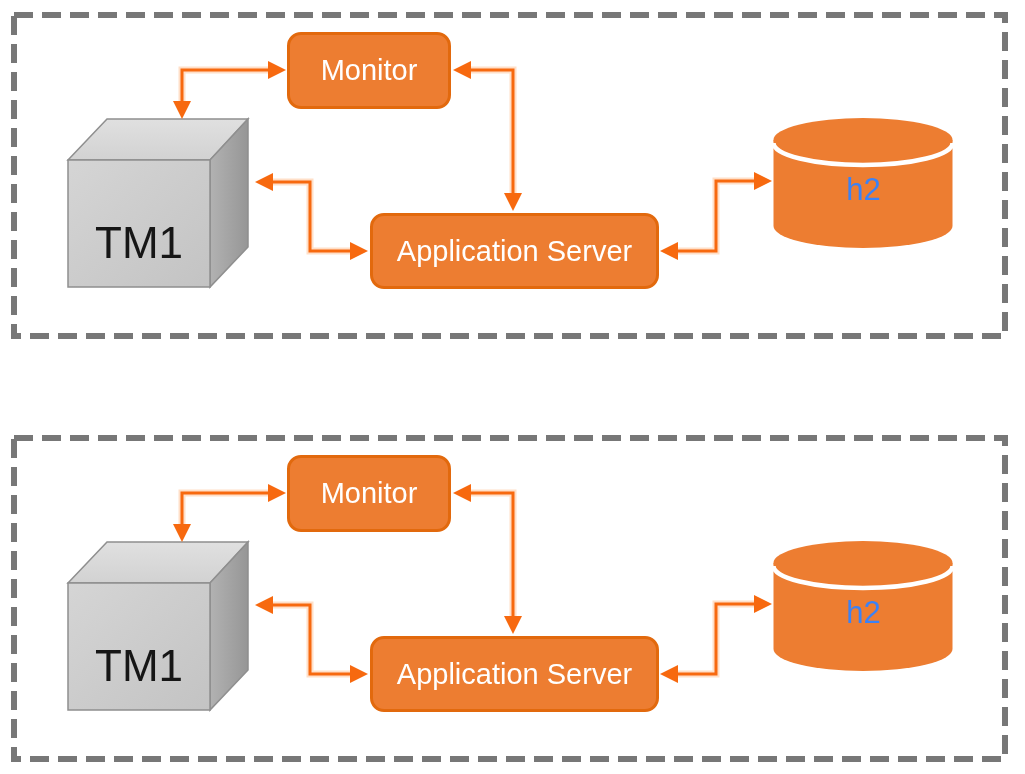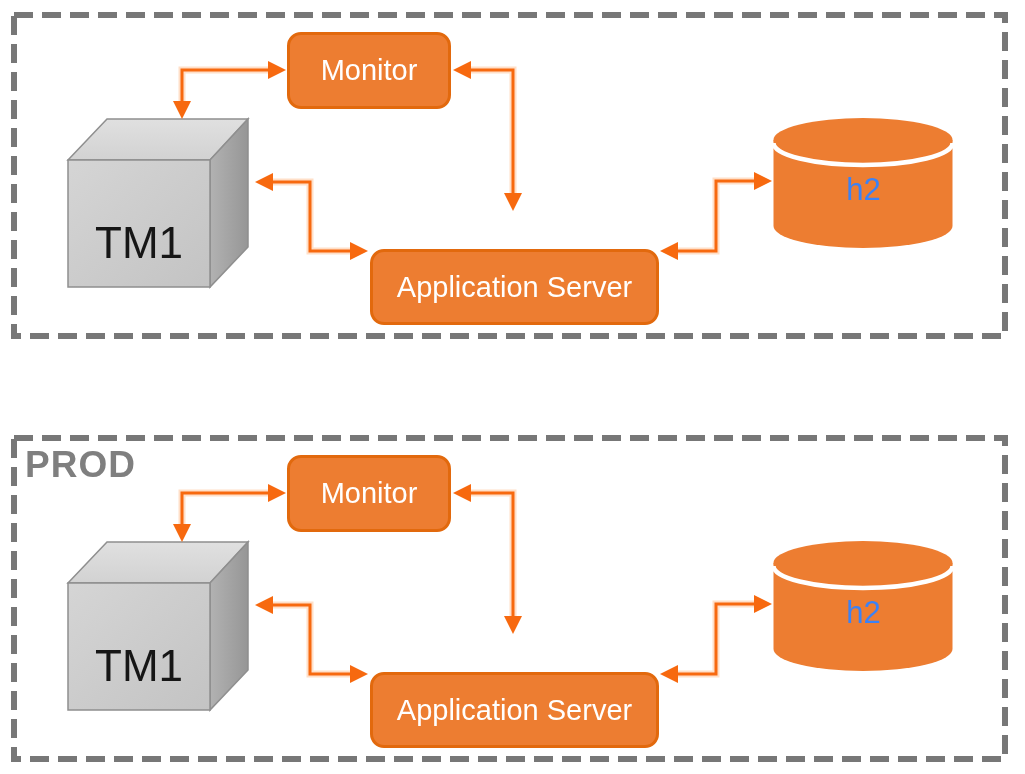--- a/index.html
+++ b/index.html
@@ -34,21 +34,21 @@
     border: 3px solid #E2690D;
     border-radius: 14px;
     color: #ffffff;
     display: flex;
     align-items: center;
     justify-content: center;
     font-size: 29px;
     text-align: center;
   }
   .monitor-box  { left: 287px; top: calc(32px  + var(--oy)); width: 164px; height: 77px; }
-  .appserv-box  { left: 370px; top: calc(213px + var(--oy)); width: 289px; height: 76px; margin-top: 36px; }
+  .appserv-box  { left: 370px; top: calc(213px + var(--oy)); width: 289px; height: 76px; }
 
   .cube-label {
     position: absolute;
     left: 68px;
     top: calc(198px + var(--oy));
     width: 142px;
     height: 52px;
     display: flex;
     align-items: center;
     justify-content: center;
@@ -143,21 +143,20 @@
       <span>Monitor</span>
     </div>
     <div class="node-box appserv-box">
       <span>Application Server</span>
     </div>
     <div class="cube-label">TM1</div>
     <div class="db-label">h2</div>
   </div>
 
   <div class="overlay sec1">
-    <div class="env-label">PROD</div>
     <div class="node-box monitor-box">
       <span>Monitor</span>
     </div>
     <div class="node-box appserv-box">
       <span>Application Server</span>
     </div>
     <div class="cube-label">TM1</div>
     <div class="db-label">h2</div>
   </div>
 

